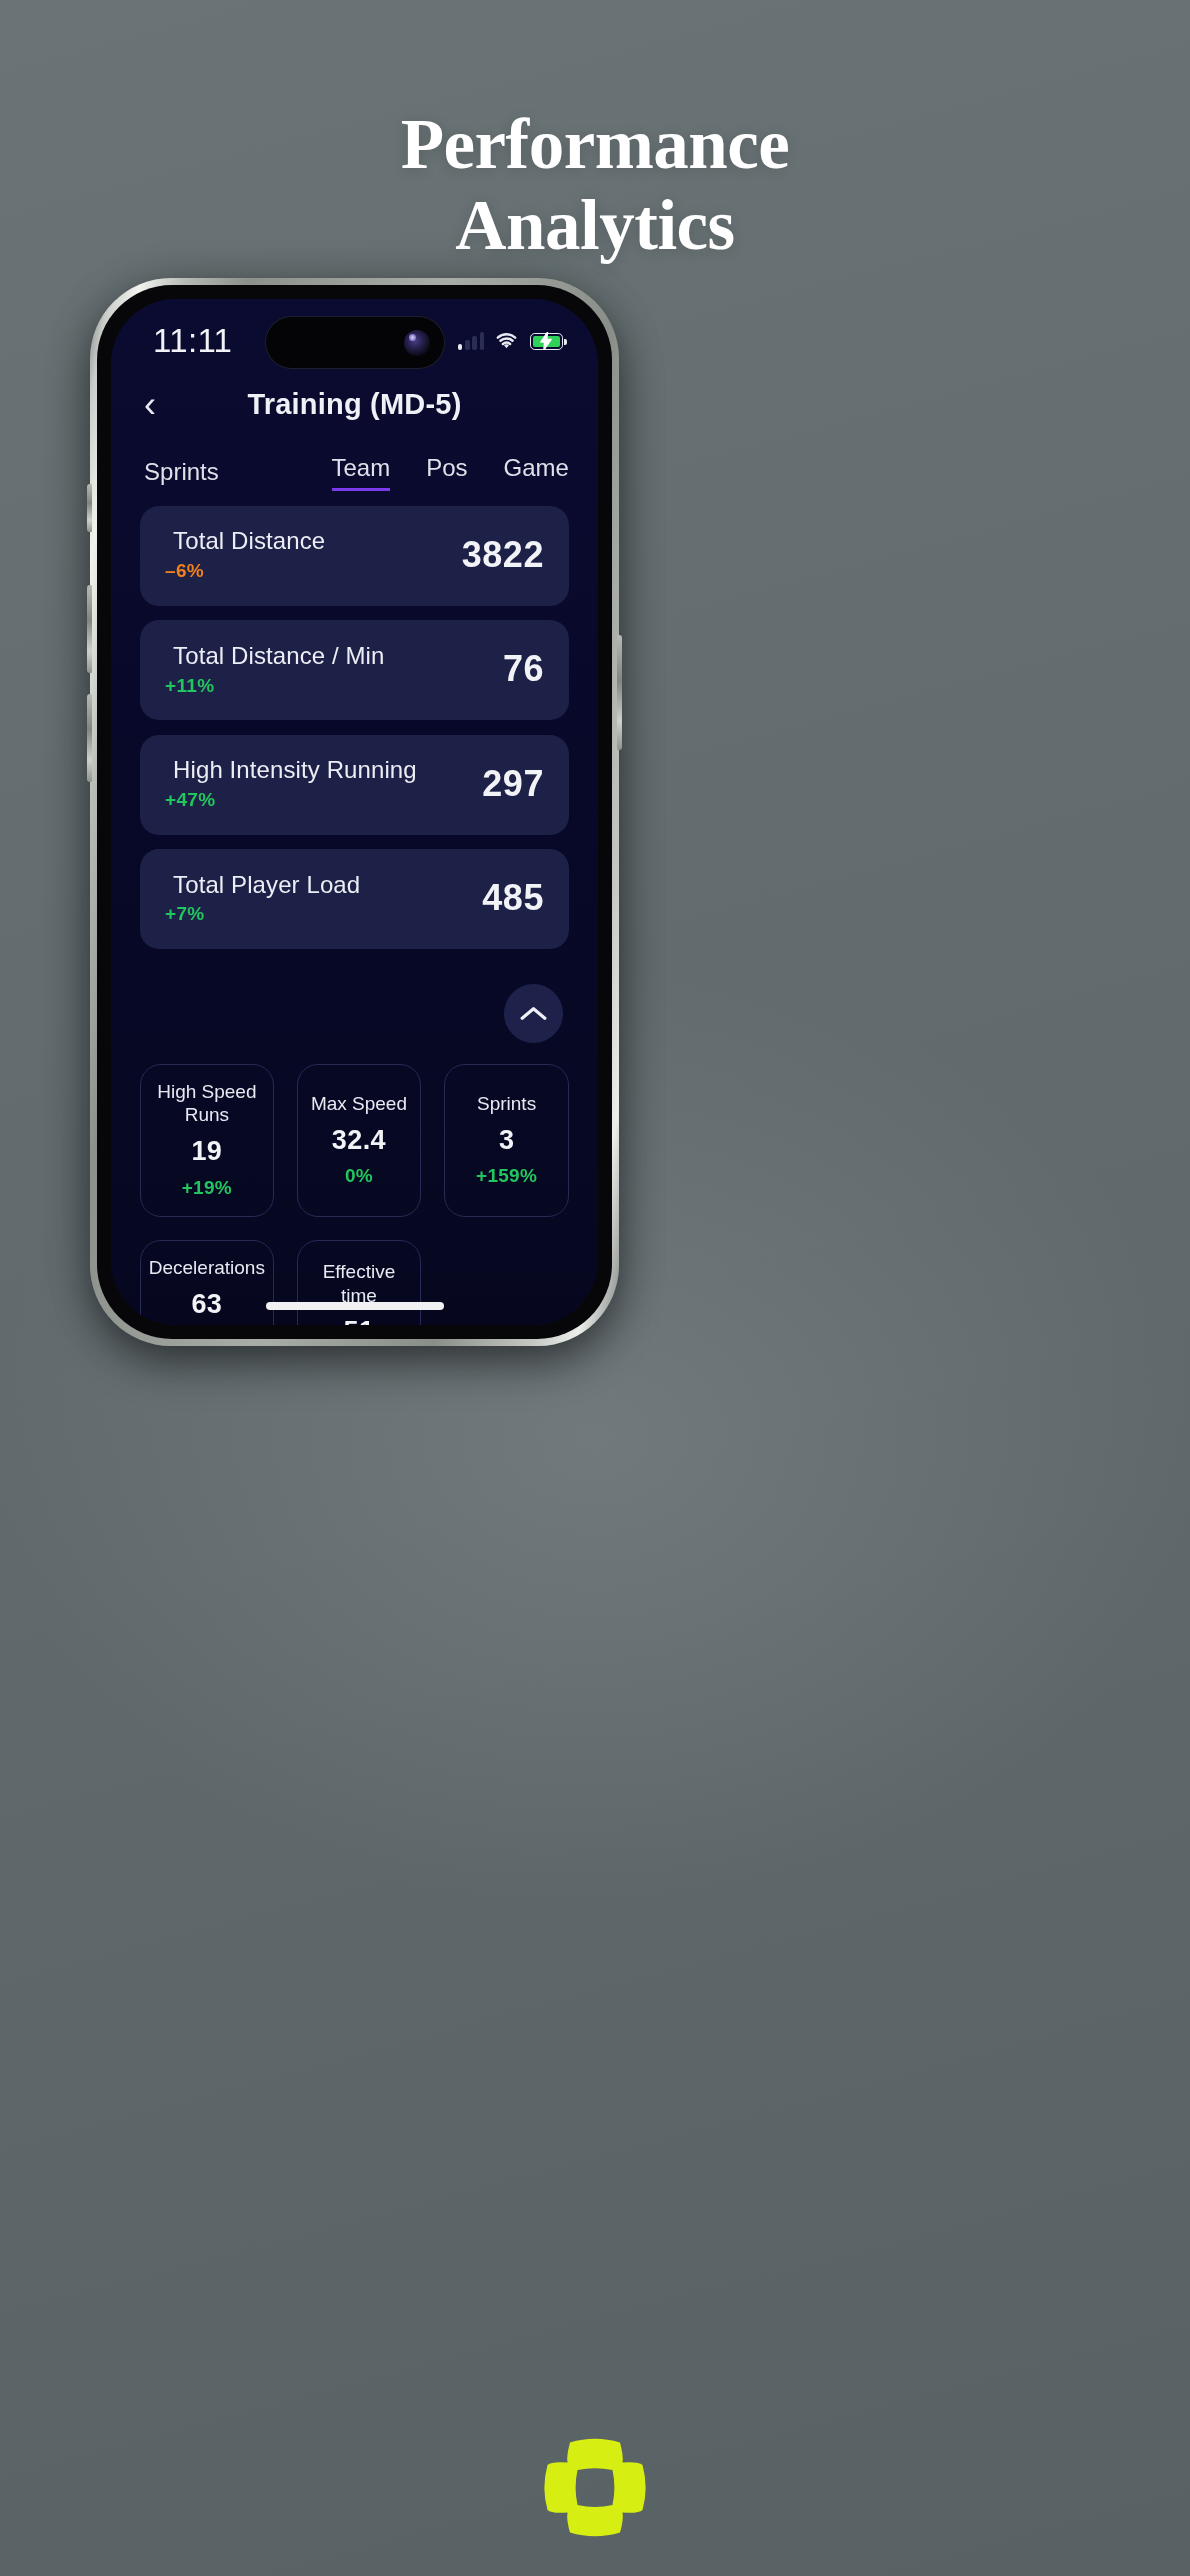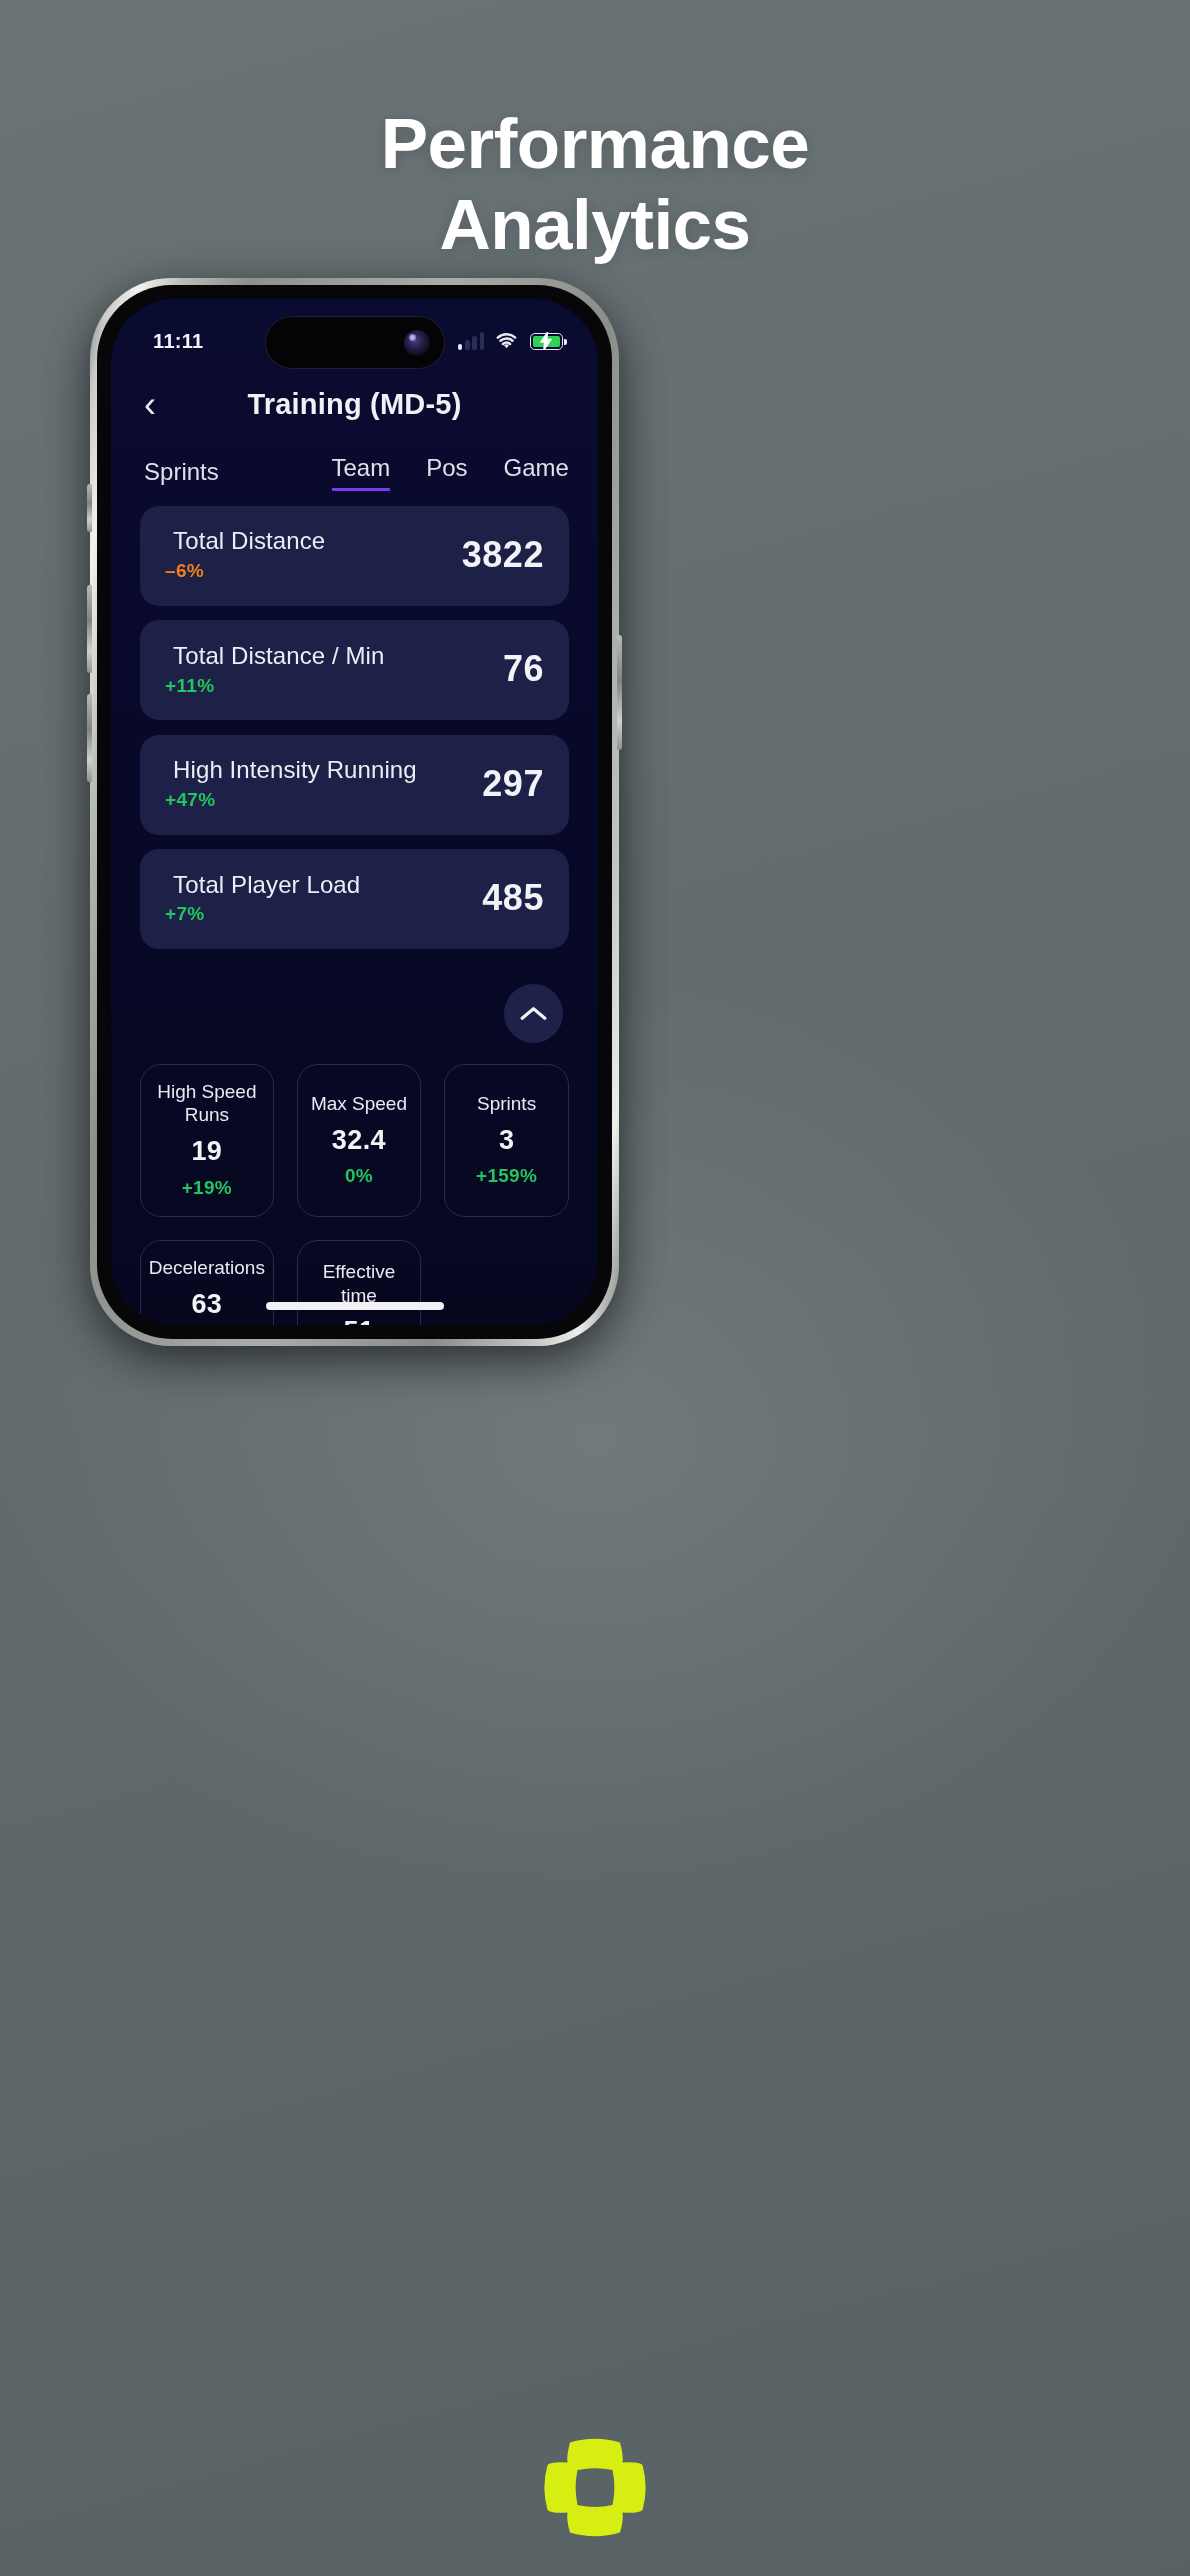--- a/index.html
+++ b/index.html
@@ -22,21 +22,21 @@
     position:absolute;
     top:104px; left:0; right:0;
     text-align:center;
     color:#ffffff;
     font-size:71px;
     font-weight:700;
     letter-spacing:-0.5px;
     line-height:1.14;
     text-shadow:0 1.9px 13.4px rgba(0,0,0,.16);
   }
-  .promo-title span { display:block; }
+  .promo-title span { display:block;font-family:Liberation Serif, serif; }
 
   
   .phone-wrap {
     position:absolute;
     left:90px;
     top:278px;
     width:529px;
     height:1068px;
   }
 
@@ -111,22 +111,22 @@
     top:0; left:0; right:0;
     height:69px;
     display:flex;
     align-items:center;
     justify-content:space-between;
     padding:15.3px 35px 0 42px;
     z-index:6;
   }
   .clock {
     color:#f2f3f8;
-    font-size:20px;
-    font-weight:700;
+    font-size:33px;
+    font-weight:400;
     letter-spacing:0.3px;
   }
   .status-icons { display:flex; align-items:center; gap:11.5px; }
 
   .signal { display:flex; align-items:flex-end; gap:2.9px; height:18px; }
   .signal i { display:block; width:4.3px; border-radius:1.9px; background:#2a2e55; }
   .signal i:nth-child(1){ height:6.7px;  background:#e8eaf2; }
   .signal i:nth-child(2){ height:10.5px; }
   .signal i:nth-child(3){ height:14.4px; }
   .signal i:nth-child(4){ height:18px; }

